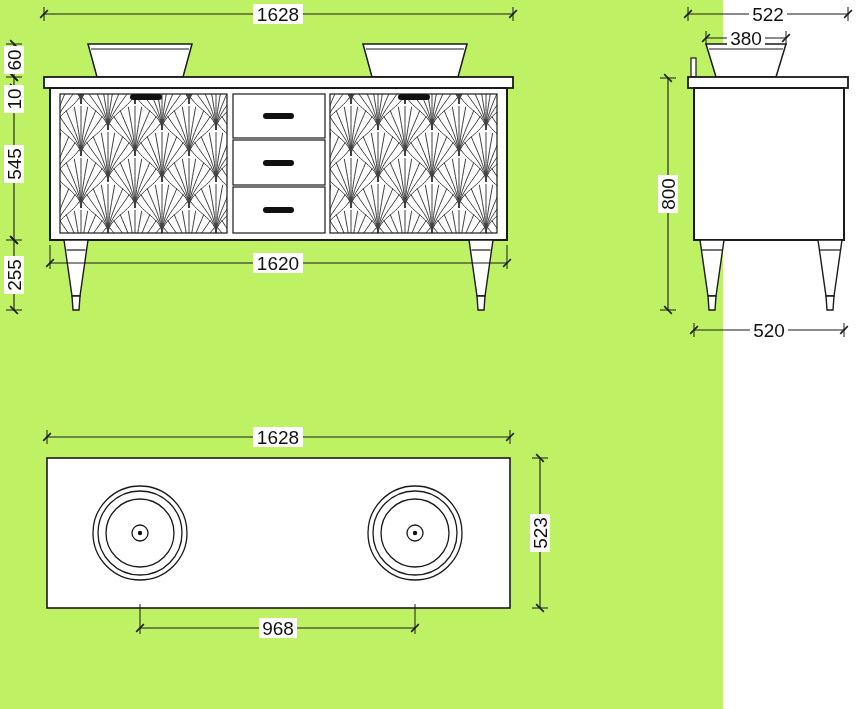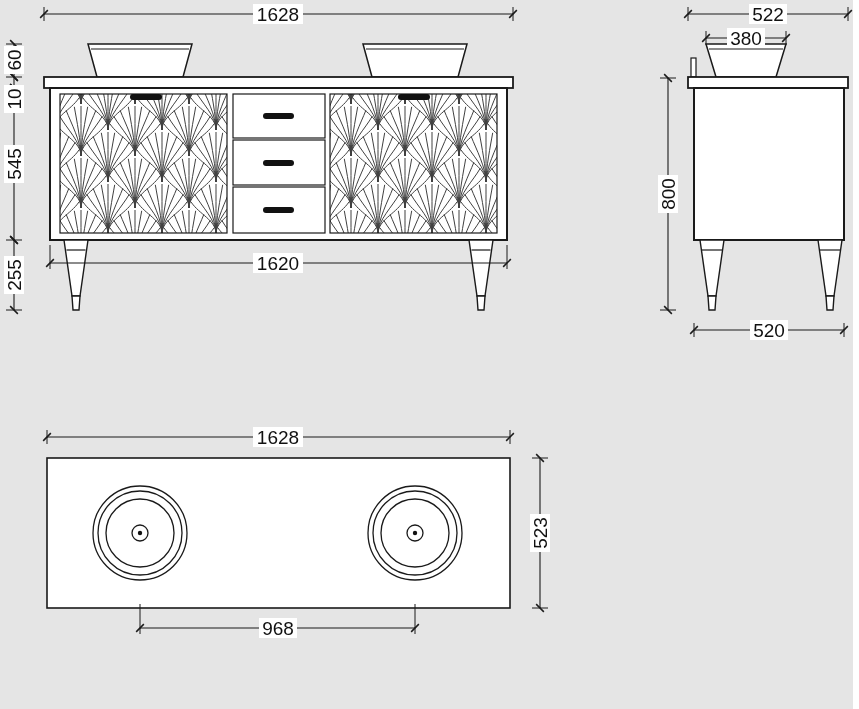--- a/index.html
+++ b/index.html
@@ -1,17 +1,17 @@
 <!DOCTYPE html>
 <html><head>
 <meta charset="utf-8">
 <style>
   html,body{margin:0;padding:0;background:#ffffff;}
   body{width:859px;height:709px;overflow:hidden;}
-  .stage{position:relative;width:853px;height:709px;background:#e5e5e5;}
+  .stage{position:relative;width:723px;height:709px;background:#bef264;}
   svg{display:block;}
   .dim-line{stroke:#1a1a1a;stroke-width:1.1;fill:none;}
   .stub{stroke:#1a1a1a;stroke-width:1;fill:none;}
   .obj{stroke:#1a1a1a;fill:#ffffff;}
   .thin{stroke:#1a1a1a;stroke-width:1.2;fill:none;}
   .halo{fill:#ffffff;}
   text.dim{font-family:"Liberation Sans",sans-serif;font-size:19px;fill:#111111;text-anchor:middle;}
 </style>
 </head>
 <body>

